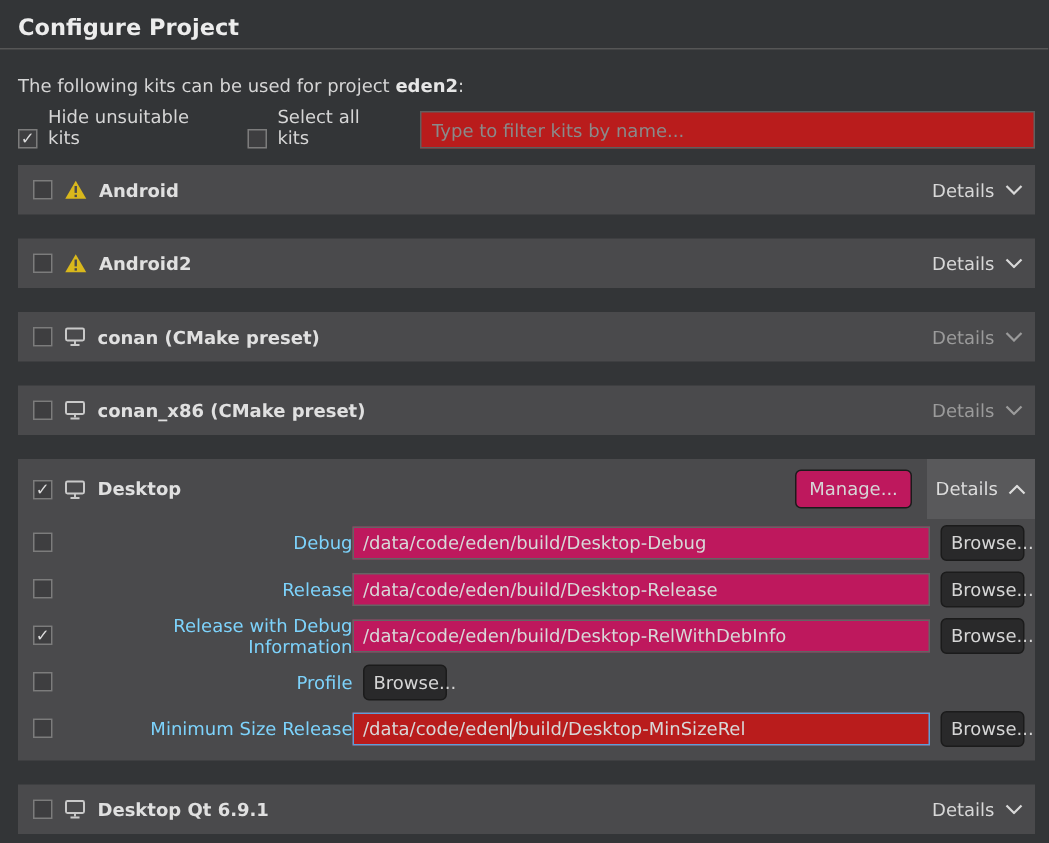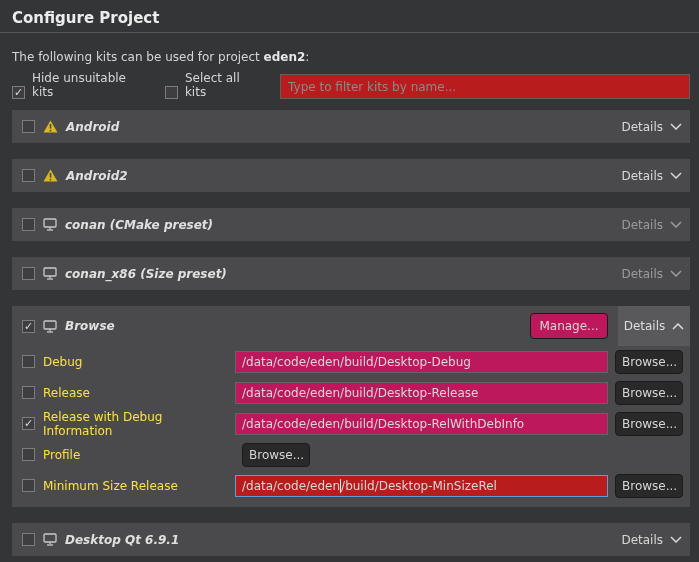--- a/index.html
+++ b/index.html
@@ -26,51 +26,51 @@
     background:#b91c1c;border:1px solid #5f5f5f;color:#d6d6d6;
     padding:0 7px;font-family:inherit;font-size:12px;outline:none;
   }
   .filter-input::placeholder{color:#8a8a8a;}
   .kits{margin-top:11px;}
   .kit-row{
     margin:0 9px 16px 12px;background:#4a4a4c;height:33px;
     display:flex;align-items:center;padding:0 8px 0 10px;box-sizing:border-box;
   }
   .kit-icon{margin-left:8px;display:flex;align-items:center;}
-  .kit-name{margin-left:8px;font-weight:bold;color:#e0e0e0;font-style:italic;}
+  .kit-name{margin-left:8px;font-weight:bold;color:#e0e0e0;}
   .details{margin-left:auto;display:flex;align-items:center;gap:7px;color:#d8d8d8;cursor:default;}
   .details.dim{color:#9b9b9b;}
   .kit-block{margin:0 9px 16px 12px;background:#4a4a4c;padding-bottom:6px;}
   .kit-block .kit-header{
     height:40px;display:flex;align-items:center;padding-left:10px;box-sizing:border-box;
   }
   .manage-btn{
     margin-left:auto;margin-right:10px;width:78px;height:26px;
     background:#be185d;border:1px solid #1b1b1b;border-radius:4px;
     color:#d6d6d6;font-family:inherit;font-size:12px;
   }
   .details-tab{
     width:72px;height:40px;background:#59595b;flex:none;
     display:flex;align-items:center;justify-content:center;gap:7px;color:#dcdcdc;
   }
   .cfg-row{display:flex;align-items:center;height:31px;padding:0 7px 0 10px;}
-  .cfg-label{margin-left:8px;width:192px;flex:none;color:#fde047;}
+  .cfg-label{margin-left:8px;width:192px;flex:none;color:#7dd3fc;text-align:right;}
   .cfg-path{
     flex:1;height:22px;box-sizing:border-box;min-width:0;
     background:#be185d;border:1px solid #646464;color:#d8d8d8;
     padding:0 6px;font-family:inherit;font-size:12px;outline:none;
   }
   .cfg-path-focused{
     flex:1;height:22px;box-sizing:border-box;min-width:0;
     background:#b91c1c;border:1px solid #5c9fd8;color:#d8d8d8;
     padding:0 6px;font-size:12px;display:flex;align-items:center;white-space:pre;overflow:hidden;
   }
   .caret{display:inline-block;width:1px;height:14px;background:#ededed;flex:none;}
   .browse-btn{
-    margin-left:7px;width:68px;height:24px;flex:none;
+    margin-left:7px;width:56px;height:24px;flex:none;
     background:#29292a;border:1px solid #1b1b1b;border-radius:4px;
     color:#d6d6d6;font-family:inherit;font-size:12px;
   }
   svg{display:block;}
 </style>
 </head>
 <body>
 
 <div class="titlebar">
   <h1>Configure Project</h1>
@@ -144,40 +144,40 @@
 
   <div class="kit-row">
     <span class="cb"></span>
     <span class="kit-icon">
       <svg width="14" height="13" viewBox="0 0 14 13" fill="none" stroke="#c9c9c9" stroke-width="1.3">
           <rect x="1" y="1" width="12" height="8" rx="1"></rect>
           <line x1="7" y1="9" x2="7" y2="11.3"></line>
           <line x1="4" y1="12" x2="10" y2="12"></line>
         </svg>
     </span>
-    <span class="kit-name">conan_x86 (Size preset)</span>
+    <span class="kit-name">conan_x86 (CMake preset)</span>
     <span class="details dim">
       <span>Details</span>
       <svg width="12" height="7" viewBox="0 0 12 7">
           <polyline points="1,1 6,6 11,1" fill="none" stroke="currentColor" stroke-width="1.5"></polyline>
         </svg>
     </span>
   </div>
 
   <div class="kit-block">
     <div class="kit-header">
       <span class="cb checked"></span>
       <span class="kit-icon">
         <svg width="14" height="13" viewBox="0 0 14 13" fill="none" stroke="#c9c9c9" stroke-width="1.3">
             <rect x="1" y="1" width="12" height="8" rx="1"></rect>
             <line x1="7" y1="9" x2="7" y2="11.3"></line>
             <line x1="4" y1="12" x2="10" y2="12"></line>
           </svg>
       </span>
-      <span class="kit-name">Browse</span>
+      <span class="kit-name">Desktop</span>
       <button class="manage-btn">Manage...</button>
       <span class="details-tab">
         <span>Details</span>
         <svg width="12" height="7" viewBox="0 0 12 7">
             <polyline points="1,6 6,1 11,6" fill="none" stroke="currentColor" stroke-width="1.5"></polyline>
           </svg>
       </span>
     </div>
 
     <div class="cfg-row">

